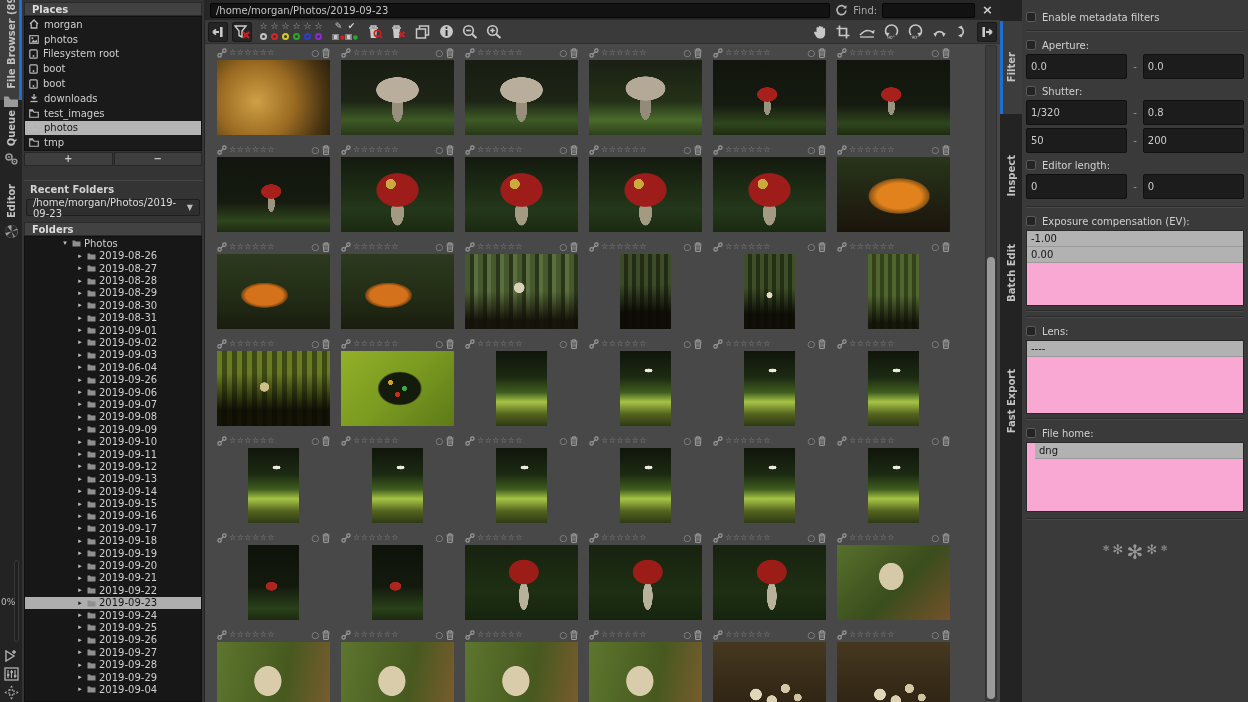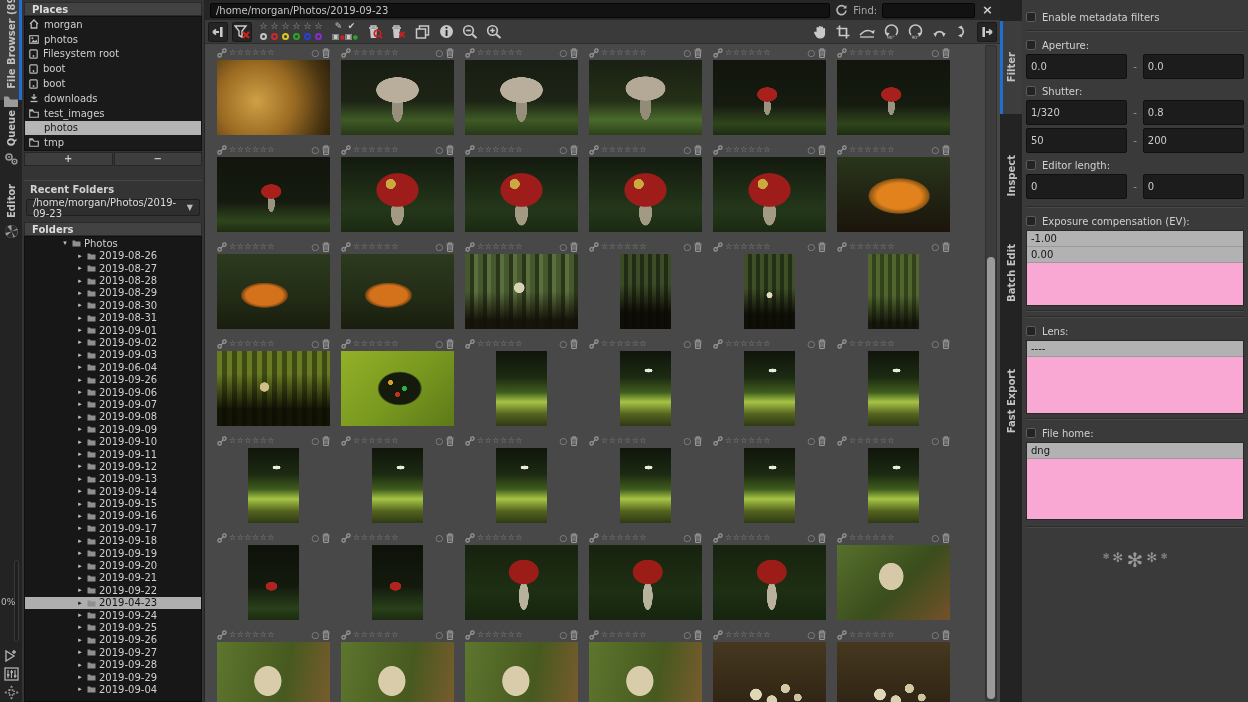--- a/index.html
+++ b/index.html
@@ -494,21 +494,21 @@
             </span>
             <span>2019-09-22</span>
           </div>
           <div class="tree-row child selected">
             <span class="exp">▸</span>
             <span style="display:flex;">
               <svg width="9" height="8" viewBox="0 0 9 8">
                 <path d="M0.5 1.5 L3 1.5 L3.8 2.4 L8.5 2.4 L8.5 7.5 L0.5 7.5 Z" fill="#8f8f8f"></path>
               </svg>
             </span>
-            <span>2019-04-23</span>
+            <span>2019-09-23</span>
           </div>
           <div class="tree-row child">
             <span class="exp">▸</span>
             <span style="display:flex;">
               <svg width="9" height="8" viewBox="0 0 9 8">
                 <path d="M0.5 1.5 L3 1.5 L3.8 2.4 L8.5 2.4 L8.5 7.5 L0.5 7.5 Z" fill="#8f8f8f"></path>
               </svg>
             </span>
             <span>2019-09-24</span>
           </div>
@@ -1744,21 +1744,21 @@
           <div class="listbox" style="height: 74px;">
             <div class="sel">----</div>
           </div>
         </div>
         <div class="sep"></div>
         <div>
           <div class="chk-row">
             <span class="chk"></span>
             <span>File home:</span>
           </div>
-          <div class="listbox" style="height: 78px;">
+          <div class="listbox" style="height: 70px; padding-left: 8px;">
             <div class="sel">dng</div>
           </div>
         </div>
         <div class="sep" style="margin-top: 6px;"></div>
       </div>
 
     <div class="ornament">
       <span style="font-size:8px; vertical-align:8px;">✻</span>
       <span style="font-size:13px; vertical-align:5px;">✻</span>
       <span style="font-size:20px;">✻</span>

